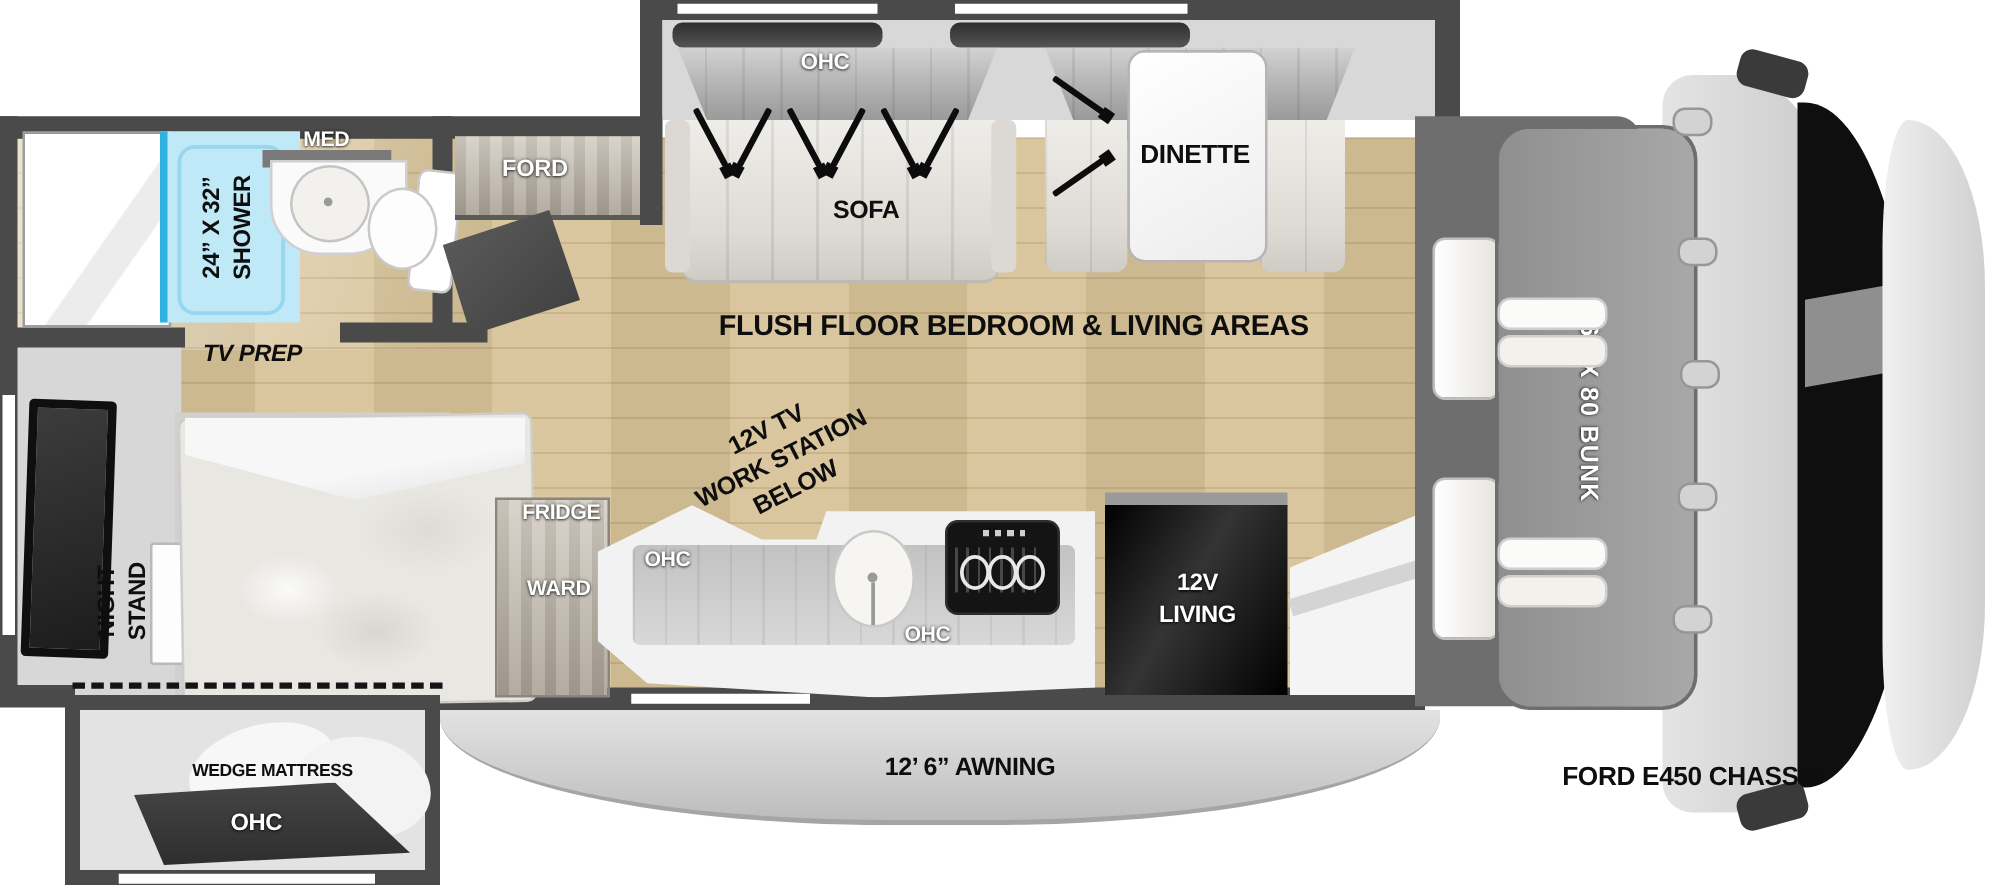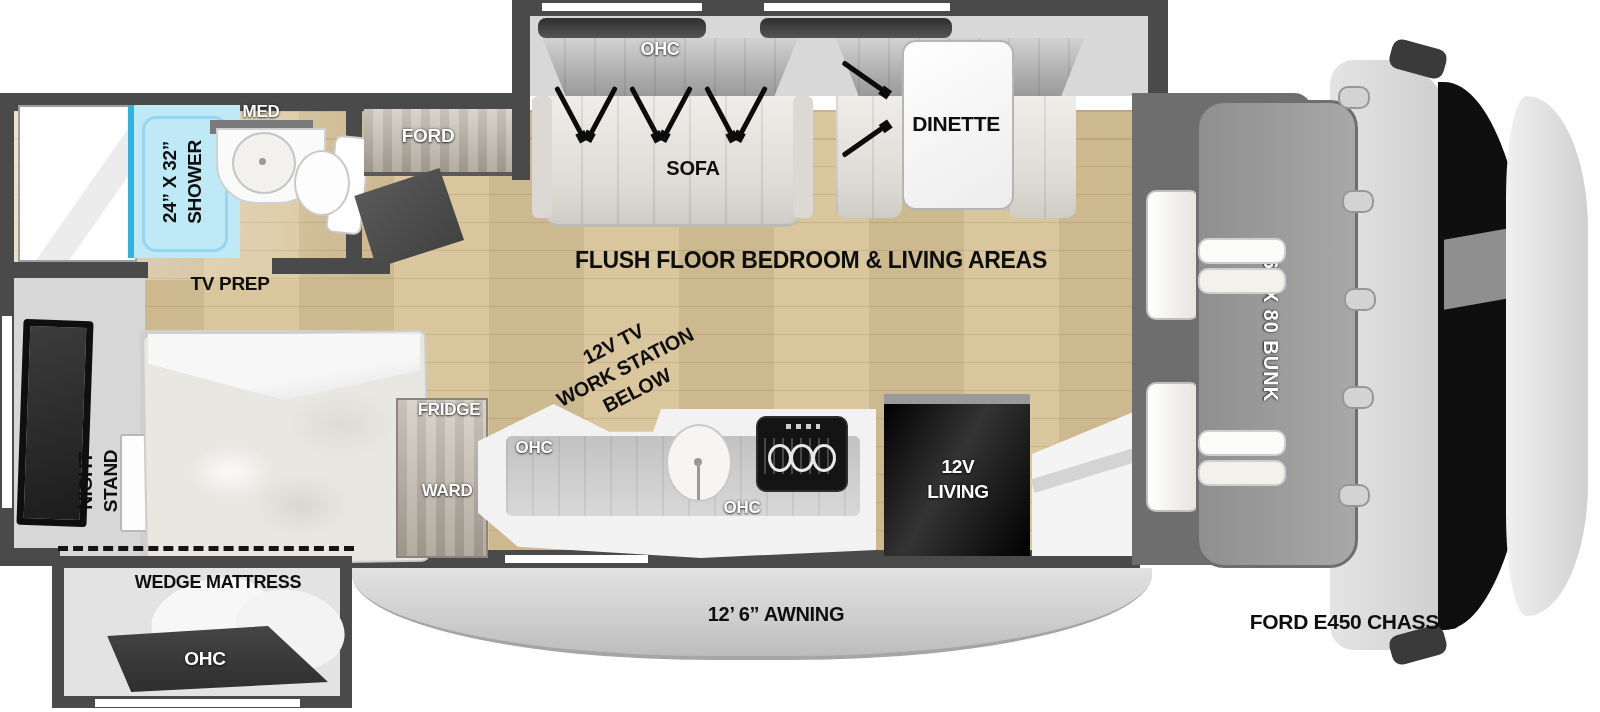--- a/index.html
+++ b/index.html
@@ -62,21 +62,21 @@
   <div class="abs" style="left:232px;top:132px;width:60px;height:58px;border-radius:50%;background:#f2f1ed;border:2px solid #c4c4c4;"></div>
   <div class="abs" style="left:259px;top:158px;width:7px;height:7px;border-radius:50%;background:#9a9a9a;"></div>
   <div class="abs" style="left:330px;top:136px;width:32px;height:94px;background:#ffffff;border:2px solid #c9c9c9;border-radius:8px;transform:rotate(6deg);"></div>
   <div class="abs" style="left:294px;top:150px;width:52px;height:62px;background:#fdfdfd;border:2px solid #c9c9c9;border-radius:50%;"></div>
 
   <div class="abs woodgrain" style="left:364px;top:109px;width:153px;height:63px;border-bottom:4px solid #5a5a5a;"></div>
   <div class="wall" style="left:512px;top:93px;width:18px;height:87px;"></div>
   <div class="lbl lblw" style="left:428px;top:136px;font-size:19px;">FORD</div>
 
   <div class="abs" style="left:352px;top:168px;width:112px;height:100px;background:linear-gradient(135deg,#5d5d5d,#3e3e3e);clip-path:polygon(2% 28%,78% 0,100% 72%,22% 100%);"></div>
-  <div class="lbl" style="left:230px;top:284px;font-size:19px;">TV PREP</div>
+  <div class="lbl" style="left:202px;top:284px;font-size:19px;font-style:italic;">TV PREP</div>
 
   <div class="wall" style="left:512px;top:0px;width:656px;height:16px;"></div>
   <div class="wall" style="left:512px;top:0px;width:18px;height:96px;"></div>
   <div class="wall" style="left:1148px;top:0px;width:20px;height:96px;"></div>
   <div class="abs" style="left:530px;top:16px;width:618px;height:80px;background:#d8d8d8;"></div>
   <div class="win" style="left:542px;top:3px;width:160px;height:8px;"></div>
   <div class="win" style="left:764px;top:3px;width:186px;height:8px;"></div>
   <div class="abs" style="left:538px;top:18px;width:168px;height:20px;background:linear-gradient(180deg,#2e2e2e,#555);border-radius:8px;"></div>
   <div class="abs" style="left:760px;top:18px;width:192px;height:20px;background:linear-gradient(180deg,#2e2e2e,#555);border-radius:8px;"></div>
 
@@ -114,28 +114,28 @@
   <div class="abs" style="left:144px;top:332px;width:280px;height:228px;transform:rotate(-1deg);border:2px solid #cfcdc8;border-radius:8px;background:
       radial-gradient(60px 40px at 30% 60%,rgba(255,255,255,.8),rgba(255,255,255,0) 70%),
       radial-gradient(80px 50px at 70% 40%,rgba(0,0,0,.05),rgba(0,0,0,0) 70%),
       radial-gradient(70px 45px at 55% 75%,rgba(0,0,0,.07),rgba(0,0,0,0) 70%),#e9e7e2;"></div>
   <div class="abs" style="left:148px;top:334px;width:272px;height:66px;background:linear-gradient(170deg,#f7f7f7 60%,#e2e2e2);clip-path:polygon(0 0,100% 0,100% 55%,50% 100%,0 45%);"></div>
   <div class="abs" style="left:58px;top:546px;width:296px;height:0;border-top:5px dashed #141414;"></div>
 
   <div class="abs" style="left:52px;top:556px;width:300px;height:152px;background:#e3e3e3;border:12px solid #4a4a4a;box-sizing:border-box;"></div>
   <div class="abs" style="left:150px;top:580px;width:120px;height:70px;background:#f7f7f7;border-radius:50%;transform:rotate(-15deg);"></div>
   <div class="abs" style="left:235px;top:590px;width:110px;height:80px;background:#f3f3f3;border-radius:50%;transform:rotate(10deg);"></div>
-  <div class="lbl" style="left:218px;top:583px;font-size:18px;white-space:nowrap;text-align:right;">WEDGE MATTRESS</div>
+  <div class="lbl" style="left:218px;top:616px;font-size:14px;white-space:nowrap;text-align:right;">WEDGE MATTRESS</div>
   <div class="abs" style="left:88px;top:626px;width:240px;height:66px;background:linear-gradient(180deg,#454545,#2e2e2e);clip-path:polygon(8% 15%,75% 0,100% 85%,18% 100%);"></div>
   <div class="lbl lblw" style="left:205px;top:659px;font-size:19px;">OHC</div>
   <div class="win" style="left:95px;top:699px;width:205px;height:8px;"></div>
 
   <div class="abs woodgrain" style="left:396px;top:398px;width:88px;height:156px;border:2px solid #8a857d;"></div>
   <div class="lbl lblw" style="left:449px;top:410px;font-size:17px;">FRIDGE</div>
-  <div class="lbl lblw" style="left:437px;top:491px;font-size:17px;padding-left:20px;">WARD</div>
+  <div class="lbl lblw" style="left:437px;top:471px;font-size:17px;padding-left:20px;">WARD</div>
 
   <div class="abs" style="left:478px;top:396px;width:398px;height:162px;background:#f2f2f2;clip-path:polygon(0 28%,19% 5%,33% 22%,44% 22%,46% 8%,100% 8%,100% 95%,56% 100%,10% 93%,0 72%);"></div>
   <div class="abs" style="left:506px;top:436px;width:354px;height:80px;border-radius:6px;background:
       repeating-linear-gradient(90deg,rgba(0,0,0,.06) 0 2px,rgba(0,0,0,0) 2px 26px),
       linear-gradient(180deg,#c2c2c2,#d8d8d8);"></div>
   <div class="lbl lblw" style="left:534px;top:448px;font-size:17px;">OHC</div>
   <div class="lbl lblw" style="left:742px;top:508px;font-size:17px;">OHC</div>
   <div class="abs" style="left:666px;top:424px;width:62px;height:74px;border-radius:50%;background:#f6f5f2;border:2px solid #c9c9c9;"></div>
   <div class="abs" style="left:694px;top:458px;width:8px;height:8px;border-radius:50%;background:#9a9a9a;"></div>
   <div class="abs" style="left:697px;top:466px;width:3px;height:34px;background:#9a9a9a;"></div>

